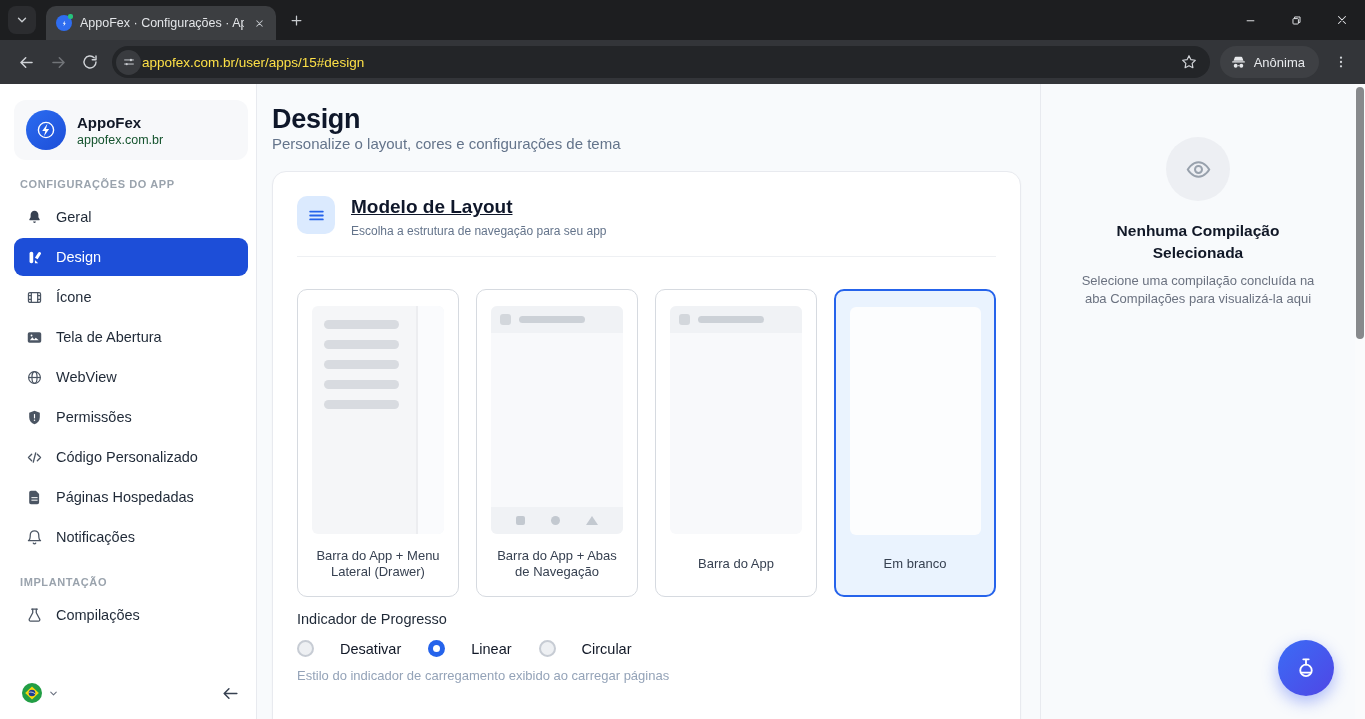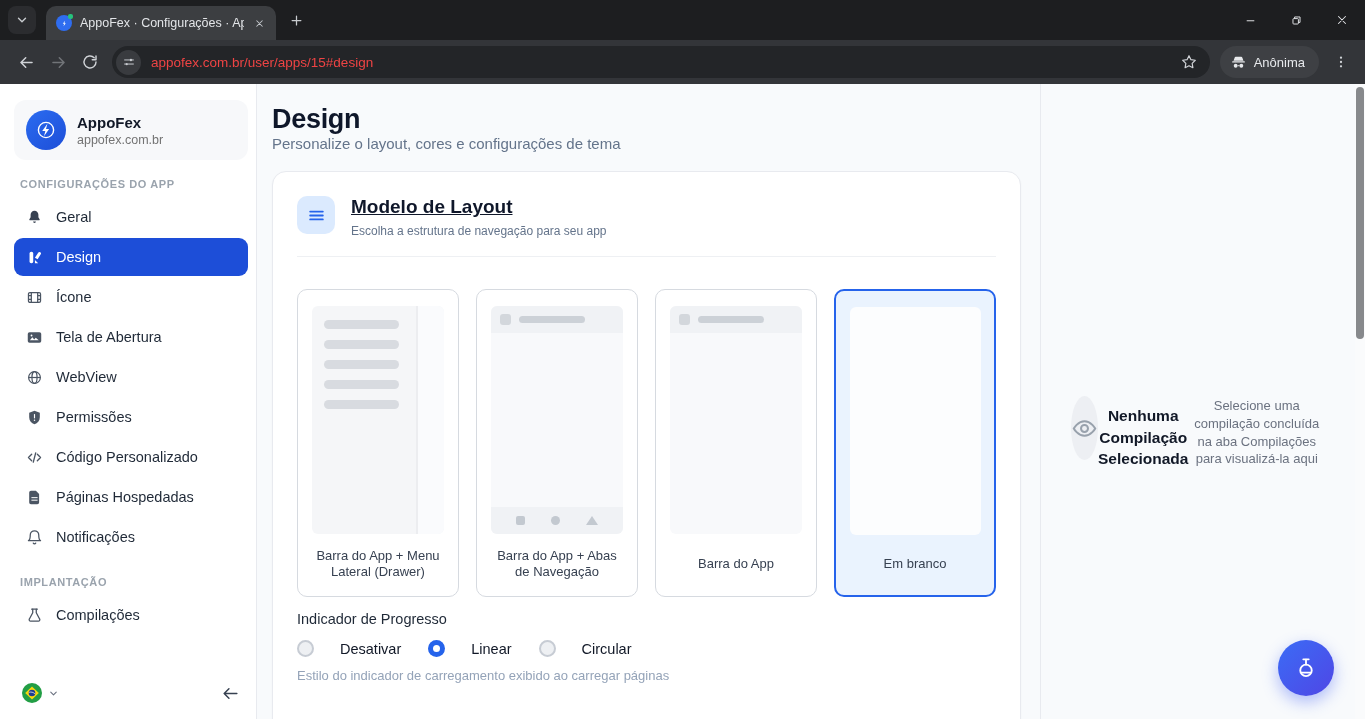--- a/index.html
+++ b/index.html
@@ -15,33 +15,33 @@
   .tab-title { flex:1; margin:0 6px 0 8px; font-size:12.5px; color:#e3e5e8; white-space:nowrap; overflow:hidden; }
   .tab-close { width:18px; height:18px; border-radius:50%; display:flex; align-items:center; justify-content:center; flex:none; }
   .newtab { width:28px; height:28px; margin-left:6px; border-radius:50%; display:flex; align-items:center; justify-content:center; }
   .win-controls { margin-left:auto; display:flex; height:40px; }
   .win-btn { width:46px; height:40px; display:flex; align-items:center; justify-content:center; }
 
   .toolbar { height:44px; background:#333539; display:flex; align-items:center; padding:0 10px; }
   .nav-btn { width:32px; height:32px; border-radius:50%; display:flex; align-items:center; justify-content:center; flex:none; }
   .omnibox { flex:1; height:32px; margin:0 10px 0 6px; background:#232528; border-radius:16px; display:flex; align-items:center; padding:0 12px 0 4px; min-width:0; }
   .site-info { width:25px; height:25px; border-radius:50%; background:#393b3f; display:flex; align-items:center; justify-content:center; flex:none; }
-  .url-text { margin-left:10px; font-size:13.5px; color:#ef4444; white-space:nowrap; overflow:hidden; flex:1; }
+  .url-text { margin-left:1px; font-size:13.5px; color:#fde047; white-space:nowrap; overflow:hidden; flex:1; }
   .incog-chip { height:32px; border-radius:16px; background:#3e4044; display:flex; align-items:center; gap:7px; padding:0 14px 0 10px; color:#e7e9ec; font-size:13px; flex:none; }
   .kebab { width:28px; height:28px; margin-left:8px; display:flex; align-items:center; justify-content:center; flex:none; }
 
   
   .page { display:flex; height:635px; background:#f8fafc; }
 
   
   .sidebar { width:257px; background:#ffffff; border-right:1px solid #e8eaef; padding:16px 8px 14px 14px; position:relative; display:flex; flex-direction:column; }
   .brand { background:#f7f8fa; border-radius:12px; padding:10px 12px; display:flex; align-items:center; gap:11px; }
   .brand-logo { width:40px; height:40px; border-radius:50%; background:linear-gradient(140deg,#2b6cf0,#1d4ed8); display:flex; align-items:center; justify-content:center; flex:none; }
   .brand-name { font-size:15px; font-weight:700; color:#111827; }
-  .brand-domain { font-size:12.5px; color:#737373; margin-top:2px; }
+  .brand-domain { font-size:12.5px; color:#14532d; margin-top:2px; }
   .section-label { font-size:11px; font-weight:700; letter-spacing:.6px; color:#9aa3ad; margin:18px 6px 8px 6px; }
   .nav-item { height:38px; margin-bottom:2px; display:flex; align-items:center; gap:13px; padding:0 11px; border-radius:9px; color:#1f2937; font-size:14.5px; font-weight:500; cursor:pointer; }
   .nav-item.active { background:#1d4ed8; color:#ffffff; }
   .nav-ic { width:18px; display:flex; justify-content:center; flex:none; }
   .sidebar-foot { margin-top:auto; display:flex; align-items:center; justify-content:space-between; padding:0 8px 2px 8px; }
   .lang { display:flex; align-items:center; gap:6px; }
 
   
   .main { width:783px; padding:20px 19px 0 15px; }
   .page-title { font-size:27px; font-weight:700; color:#0f172a; letter-spacing:-.3px; }
@@ -75,21 +75,21 @@
   .prog { margin-top:14px; }
   .prog-label { font-size:14.5px; font-weight:500; color:#1f2937; }
   .radio-row { display:flex; align-items:center; gap:27px; margin-top:13px; }
   .radio-opt { display:flex; align-items:center; gap:26px; font-size:14.5px; color:#111827; cursor:pointer; }
   .radio { width:17px; height:17px; border-radius:50%; border:2px solid #c7ccd4; background:#eef0f3; }
   .radio.checked { border:none; background:#2563eb; position:relative; }
   .radio.checked::after { content:""; position:absolute; inset:5px; background:#fff; border-radius:50%; }
   .prog-help { font-size:13px; color:#94a3b8; margin-top:11px; }
 
   
-  .preview-panel { width:315px; border-left:1px solid #e8eaef; display:flex; flex-direction:row; align-items:center; padding:53px 30px 0 30px; text-align:center;justify-content:center; }
+  .preview-panel { width:315px; border-left:1px solid #e8eaef; display:flex; flex-direction:column; align-items:center; padding:53px 30px 0 30px; text-align:center; }
   .eye-circle { width:64px; height:64px; border-radius:50%; background:#edeff3; display:flex; align-items:center; justify-content:center; }
   .pp-title { margin-top:19px; font-size:15.5px; font-weight:700; color:#111827; line-height:1.4; max-width:220px; }
   .pp-desc { margin-top:9px; font-size:13px; color:#6b7280; line-height:1.35; max-width:250px; }
 
   
   .scrollbar { width:10px; background:#fafbfc; position:relative; }
   .thumb { position:absolute; top:3px; left:1px; width:8px; height:252px; border-radius:5px; background:#87898c; }
 
   
   .fab { position:fixed; right:31px; bottom:23px; width:56px; height:56px; border-radius:50%; background:linear-gradient(135deg,#3b6cf6,#4f46e5); display:flex; align-items:center; justify-content:center; box-shadow:0 6px 16px rgba(59,92,246,.4); cursor:pointer; }

